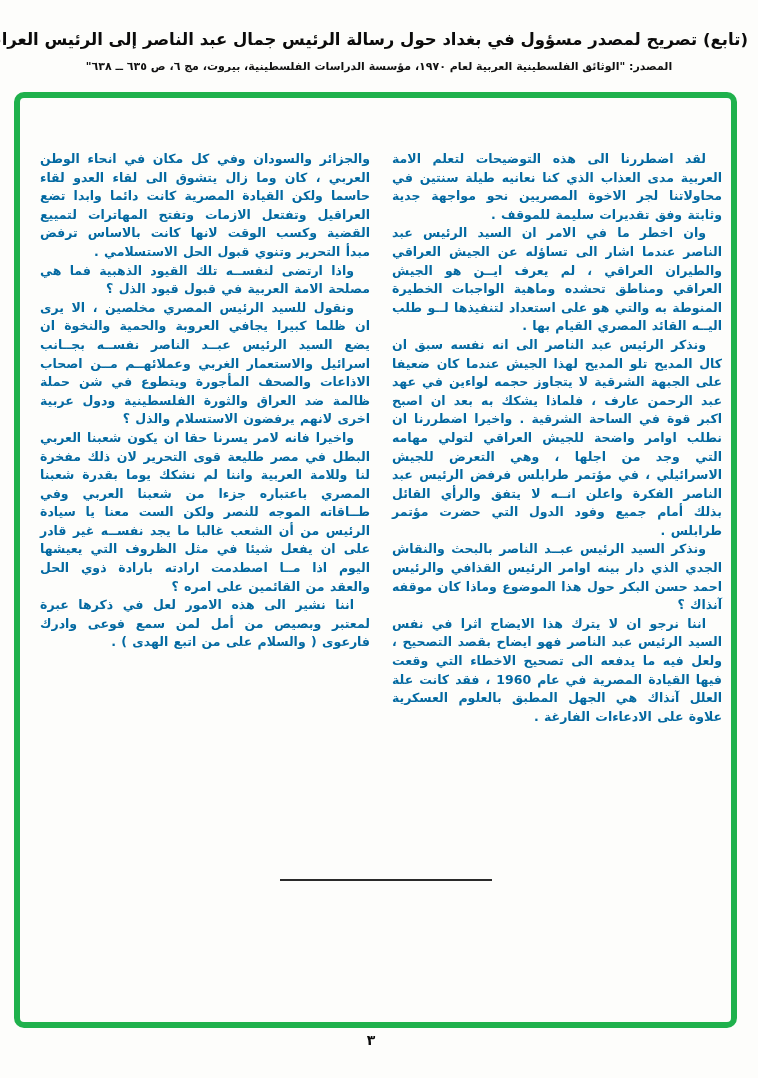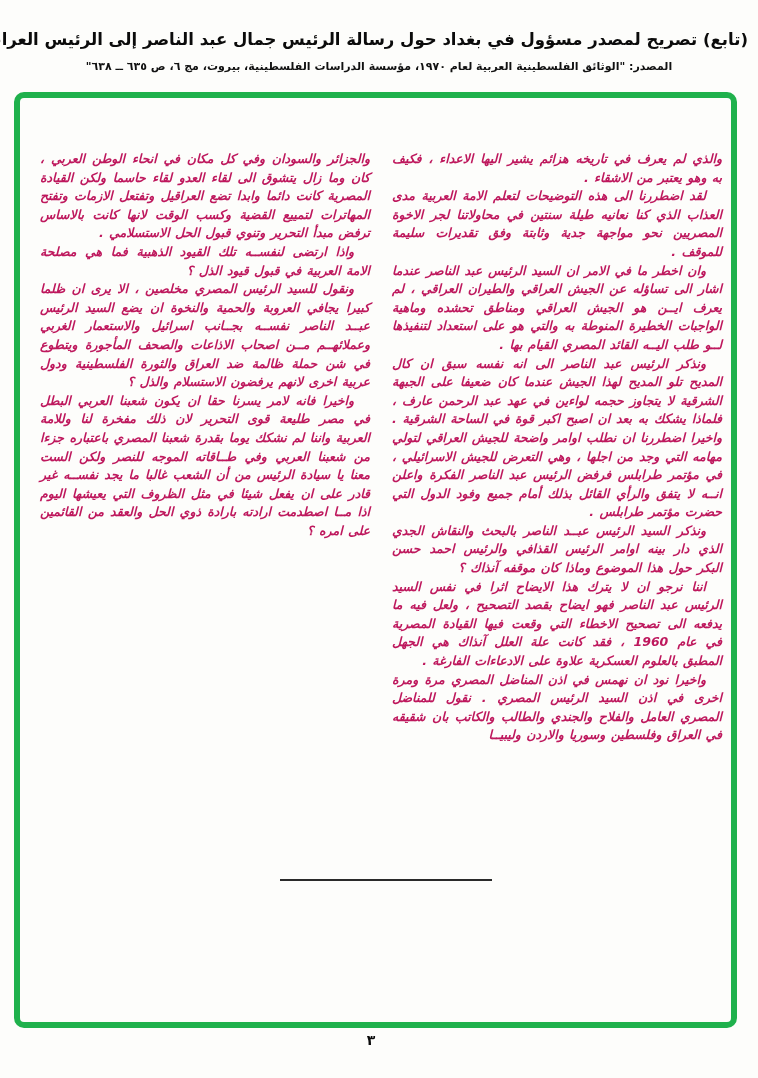--- a/index.html
+++ b/index.html
@@ -56,22 +56,21 @@
     direction: rtl;
     gap: 22px;
   }
   .col {
     width: 330px;
     direction: rtl;
     text-align: justify;
     font-size: 12.5px;
     font-weight: bold;
     line-height: 18.6px;
-    color: #be185d;
-    font-style: italic;
+    color: #0369a1;
   }
   .col p {
     margin: 0;
     text-indent: 16px;
     word-spacing: 1px;
   }
   .col p.no-indent { text-indent: 0; }
   .footnote-divider {
     position: absolute;
     left: 260px;
@@ -98,34 +97,33 @@
 
   <div class="doc-title">(تابع) تصريح لمصدر مسؤول في بغداد حول رسالة الرئيس جمال عبد الناصر إلى الرئيس العراقي أحمد حسن البكر</div>
 
   <div class="doc-source">المصدر: "الوثائق الفلسطينية العربية لعام ١٩٧٠، مؤسسة الدراسات الفلسطينية، بيروت، مج ٦، ص ٦٣٥ ــ ٦٣٨"</div>
 
   <div class="green-box">
 
     <div class="columns">
 
       <div class="col">
-        <p class="no-indent">والذي لم يعرف في تاريخه هزائم يشير اليها الاعداء ، فكيف به وهو يعتبر من الاشقاء .</p>
         <p>لقد اضطررنا الى هذه التوضيحات لتعلم الامة العربية مدى العذاب الذي كنا نعانيه طيلة سنتين في محاولاتنا لجر الاخوة المصريين نحو مواجهة جدية وثابتة وفق تقديرات سليمة للموقف .</p>
         <p>وان اخطر ما في الامر ان السيد الرئيس عبد الناصر عندما اشار الى تساؤله عن الجيش العراقي والطيران العراقي ، لم يعرف ايــن هو الجيش العراقي ومناطق تحشده وماهية الواجبات الخطيرة المنوطة به والتي هو على استعداد لتنفيذها لــو طلب اليــه القائد المصري القيام بها .</p>
         <p>ونذكر الرئيس عبد الناصر الى انه نفسه سبق ان كال المديح تلو المديح لهذا الجيش عندما كان ضعيفا على الجبهة الشرقية لا يتجاوز حجمه لواءين في عهد عبد الرحمن عارف ، فلماذا يشكك به بعد ان اصبح اكبر قوة في الساحة الشرقية . واخيرا اضطررنا ان نطلب اوامر واضحة للجيش العراقي لتولي مهامه التي وجد من اجلها ، وهي التعرض للجيش الاسرائيلي ، في مؤتمر طرابلس فرفض الرئيس عبد الناصر الفكرة واعلن انــه لا يتفق والرأي القائل بذلك أمام جميع وفود الدول التي حضرت مؤتمر طرابلس .</p>
         <p>ونذكر السيد الرئيس عبــد الناصر بالبحث والنقاش الجدي الذي دار بينه اوامر الرئيس القذافي والرئيس احمد حسن البكر حول هذا الموضوع وماذا كان موقفه آنذاك ؟</p>
         <p>اننا نرجو ان لا يترك هذا الايضاح اثرا في نفس السيد الرئيس عبد الناصر فهو ايضاح بقصد التصحيح ، ولعل فيه ما يدفعه الى تصحيح الاخطاء التي وقعت فيها القيادة المصرية في عام 1960 ، فقد كانت علة العلل آنذاك هي الجهل المطبق بالعلوم العسكرية علاوة على الادعاءات الفارغة .</p>
-        <p>واخيرا نود ان نهمس في اذن المناضل المصري مرة ومرة اخرى في اذن السيد الرئيس المصري . نقول للمناضل المصري العامل والفلاح والجندي والطالب والكاتب بان شقيقه في العراق وفلسطين وسوريا والاردن وليبيــا</p>
       </div>
 
       <div class="col">
         <p class="no-indent">والجزائر والسودان وفي كل مكان في انحاء الوطن العربي ، كان وما زال يتشوق الى لقاء العدو لقاء حاسما ولكن القيادة المصرية كانت دائما وابدا تضع العراقيل وتفتعل الازمات وتفتح المهاترات لتمييع القضية وكسب الوقت لانها كانت بالاساس ترفض مبدأ التحرير وتنوي قبول الحل الاستسلامي .</p>
         <p>واذا ارتضى لنفســه تلك القيود الذهبية فما هي مصلحة الامة العربية في قبول قيود الذل ؟</p>
         <p>ونقول للسيد الرئيس المصري مخلصين ، الا يرى ان ظلما كبيرا يجافي العروبة والحمية والنخوة ان يضع السيد الرئيس عبــد الناصر نفســه بجــانب اسرائيل والاستعمار الغربي وعملائهــم مــن اصحاب الاذاعات والصحف المأجورة ويتطوع في شن حملة ظالمة ضد العراق والثورة الفلسطينية ودول عربية اخرى لانهم يرفضون الاستسلام والذل ؟</p>
         <p>واخيرا فانه لامر يسرنا حقا ان يكون شعبنا العربي البطل في مصر طليعة قوى التحرير لان ذلك مفخرة لنا وللامة العربية واننا لم نشكك يوما بقدرة شعبنا المصري باعتباره جزءا من شعبنا العربي وفي طــاقاته الموجه للنصر ولكن الست معنا يا سيادة الرئيس من أن الشعب غالبا ما يجد نفســه غير قادر على ان يفعل شيئا في مثل الظروف التي يعيشها اليوم اذا مــا اصطدمت ارادته بارادة ذوي الحل والعقد من القائمين على امره ؟</p>
+        <p>اننا نشير الى هذه الامور لعل في ذكرها عبرة لمعتبر وبصيص من أمل لمن سمع فوعى وادرك فارعوى ( والسلام على من اتبع الهدى ) .</p>
       </div>
 
     </div>
 
     <div class="footnote-divider"></div>
 
   </div>
 
   <div class="page-number">٣</div>
 

